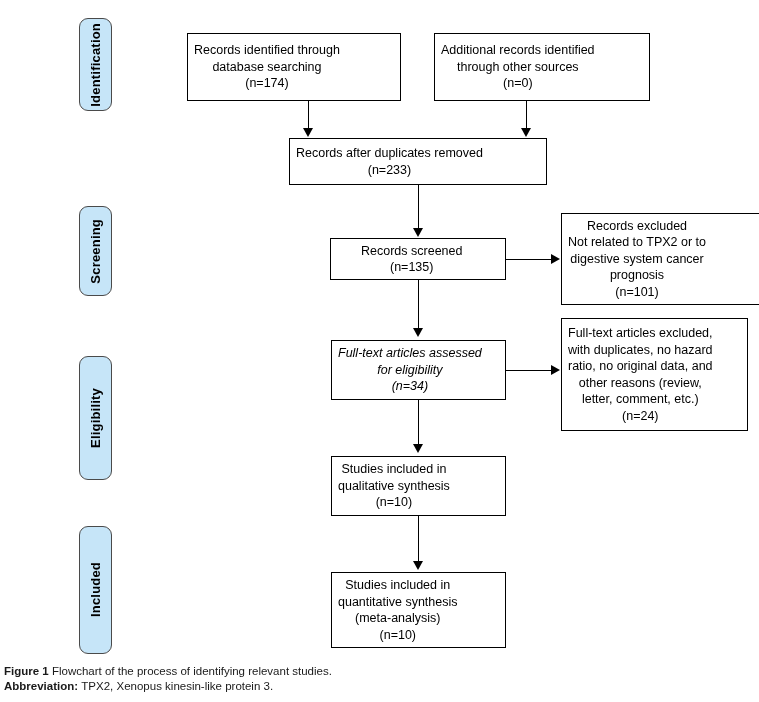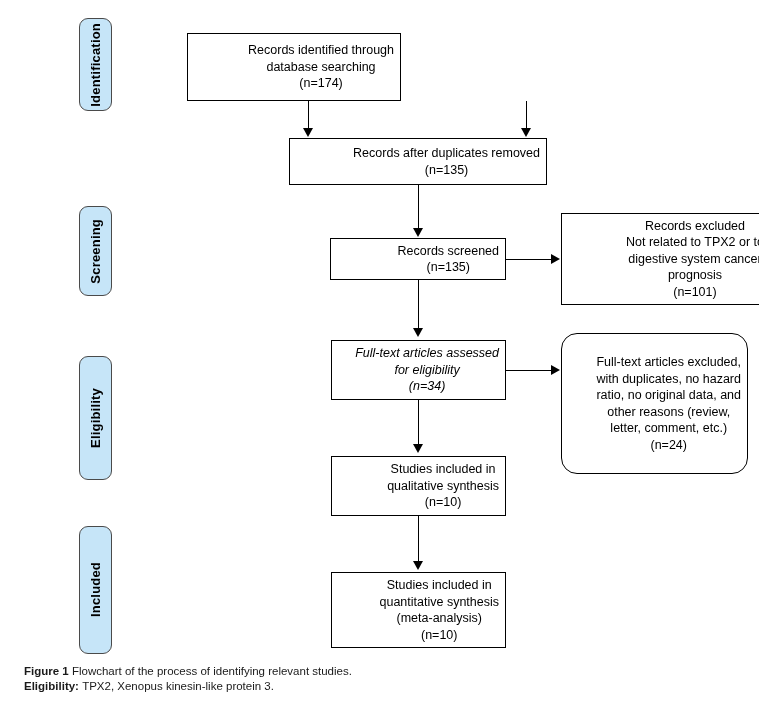--- a/index.html
+++ b/index.html
@@ -42,21 +42,21 @@
   }
 
   
   .flow-box {
     position: absolute;
     background: #ffffff;
     border: 1.3px solid #000000;
     box-sizing: border-box;
     display: flex;
     align-items: center;
-    justify-content: flex-end;
+    justify-content: flex-start;
     text-align: center;
     padding: 2px 6px;
   }
   .flow-box .box-text {
     font-size: 12.5px;
     line-height: 16.5px;
     color: #000000;
     white-space: pre-line;
   }
 
@@ -84,21 +84,21 @@
     width: 0;
     height: 0;
     border-top: 5.5px solid transparent;
     border-bottom: 5.5px solid transparent;
     border-left: 9px solid #000000;
   }
 
   
   #caption {
     position: absolute;
-    left: 24px;
+    left: 4px;
     top: 664px;
     width: 700px;
   }
   #caption .cap-line {
     font-size: 11.5px;
     line-height: 15px;
     color: #1a1a1a;
   }
   #caption .cap-strong {
     font-weight: bold;
@@ -124,30 +124,35 @@
   <div class="stage-pill" style="left:79px; top:526px; width:33px; height:128px;">
     <span class="stage-label">Included</span>
   </div>
 
   <div class="flow-box" style="left:187px; top:33px; width:214px; height:68px;">
     <span class="box-text">Records identified through
 database searching
 (n=174)</span>
   </div>
 
+  <div class="flow-box" style="left:434px; top:33px; width:216px; height:68px;">
+    <span class="box-text">Additional records identified
+through other sources
+(n=0)</span>
+  </div>
 
   <div class="v-line" style="left:308px; top:101px; height:30px;"></div>
   <div class="arrow-down" style="left:303px; top:128px;"></div>
 
   <div class="v-line" style="left:526px; top:101px; height:30px;"></div>
   <div class="arrow-down" style="left:521px; top:128px;"></div>
 
   <div class="flow-box" style="left:289px; top:138px; width:258px; height:47px;">
     <span class="box-text">Records after duplicates removed
-(n=135)</span>
+(n=233)</span>
   </div>
 
   <div class="v-line" style="left:418px; top:185px; height:46px;"></div>
   <div class="arrow-down" style="left:413px; top:228px;"></div>
 
   <div class="flow-box" style="left:330px; top:238px; width:176px; height:42px;padding-left:30px;">
     <span class="box-text">Records screened
 (n=135)</span>
   </div>
 
@@ -167,21 +172,21 @@
 
   <div class="flow-box" style="left:331px; top:340px; width:175px; height:60px;font-style:italic;">
     <span class="box-text">Full-text articles assessed
 for eligibility
 (n=34)</span>
   </div>
 
   <div class="h-line" style="left:506px; top:370px; width:48px;"></div>
   <div class="arrow-right" style="left:551px; top:365px;"></div>
 
-  <div class="flow-box" style="left:561px; top:333px; width:187px; height:141px;border-radius:16px;">
+  <div class="flow-box" style="left:561px; top:318px; width:187px; height:113px;">
     <span class="box-text">Full-text articles excluded,
 with duplicates, no hazard
 ratio, no original data, and
 other reasons (review,
 letter, comment, etc.)
 (n=24)</span>
   </div>
 
   <div class="v-line" style="left:418px; top:400px; height:47px;"></div>
   <div class="arrow-down" style="left:413px; top:444px;"></div>
@@ -200,17 +205,17 @@
 quantitative synthesis
 (meta-analysis)
 (n=10)</span>
   </div>
 
   <div id="caption">
     <div class="cap-line">
       <span class="cap-strong">Figure 1</span><span>&nbsp;</span><span>Flowchart of the process of identifying relevant studies.</span>
     </div>
     <div class="cap-line">
-      <span class="cap-strong">Eligibility:</span><span>&nbsp;</span><span>TPX2, Xenopus kinesin-like protein 3.</span>
+      <span class="cap-strong">Abbreviation:</span><span>&nbsp;</span><span>TPX2, Xenopus kinesin-like protein 3.</span>
     </div>
   </div>
 
 </div>
 
 </body></html>

